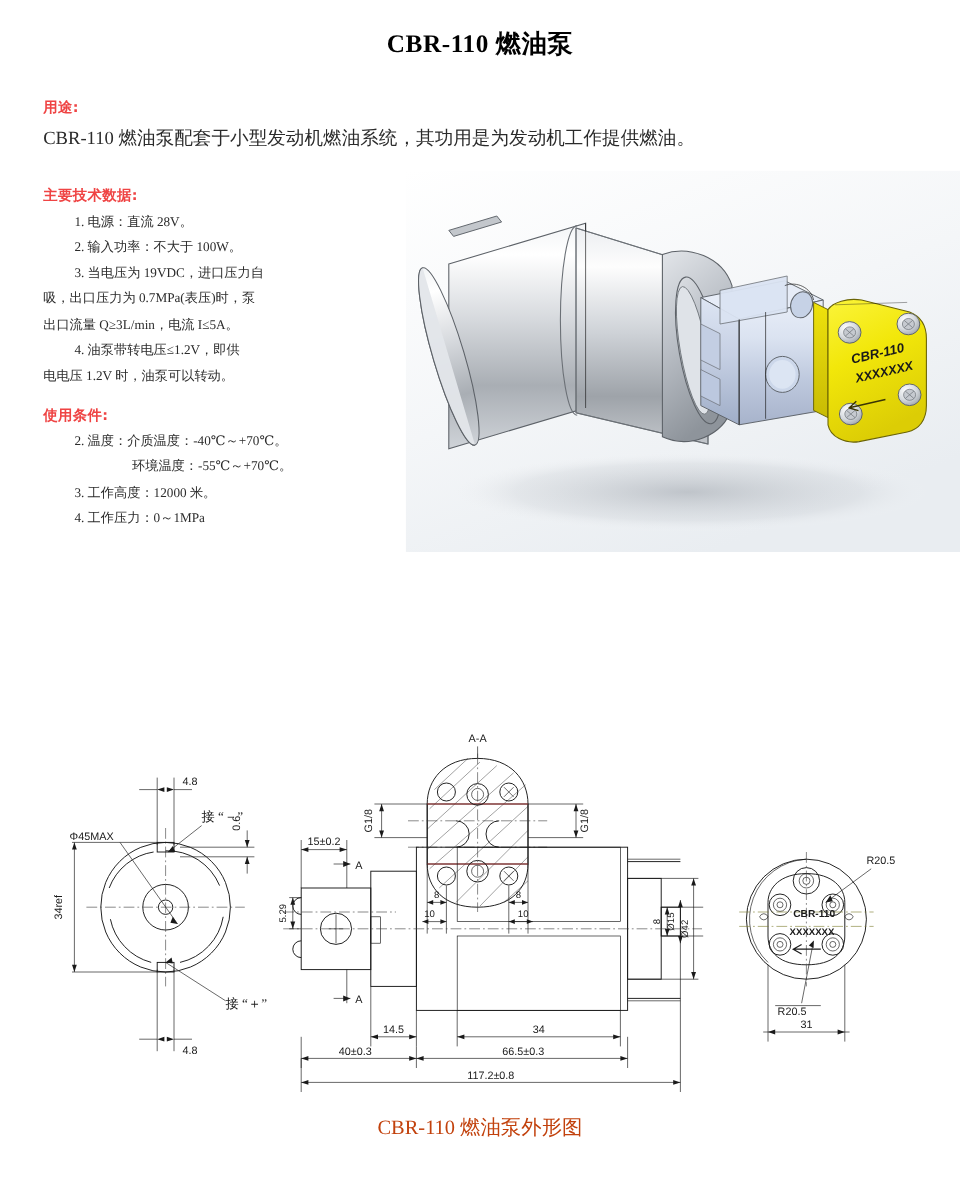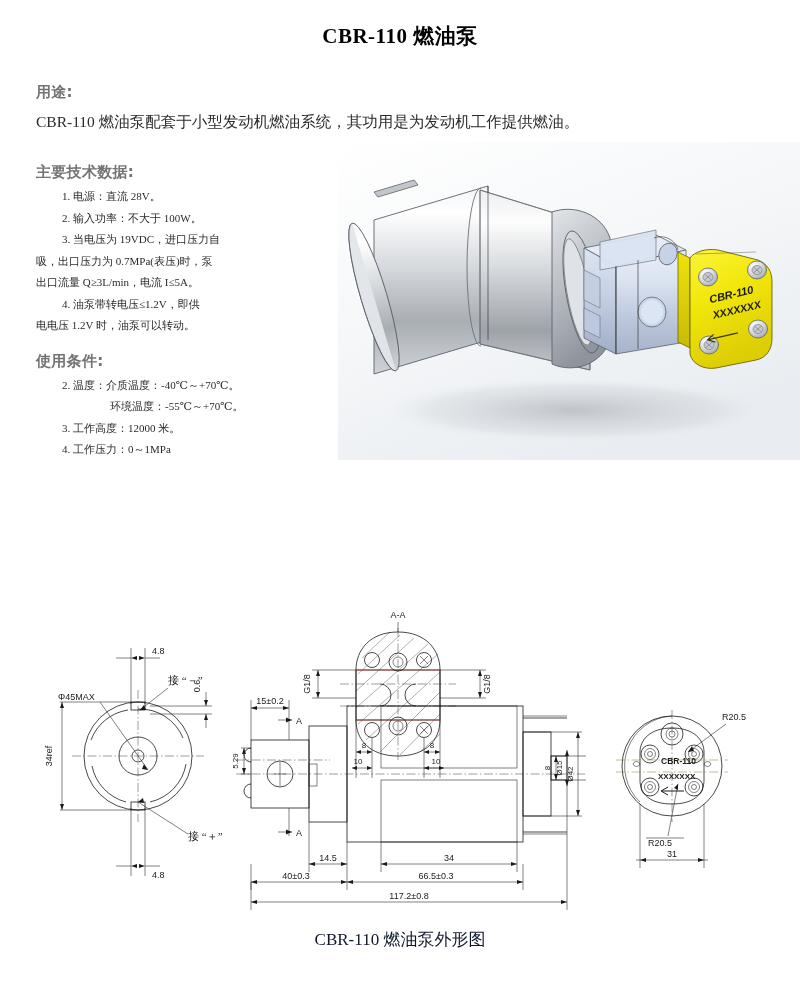--- a/index.html
+++ b/index.html
@@ -36,22 +36,22 @@
     top: 78px;
     left: 36px;
     width: 340px;
     font-size: 15.5px;
     line-height: 1.9;
     color: #2b2b2b;
   }
   .sec-head {
     font-family: "DejaVu Sans", "Liberation Sans", sans-serif;
     font-weight: bold;
-    font-size: 15px;
-    color: #737373;
+    font-size: 12px;
+    color: #ef4444;
     margin-top: 10px;
     letter-spacing: 0.3px;
   }
   .sec-head.first { margin-top: 0; }
   .lead-line {
     font-size: 15.5px;
     white-space: nowrap;
     color: #2b2b2b;
     margin-bottom: 22px;
   }
@@ -84,21 +84,21 @@
   }
   .drawing-wrap svg { display: block; }
 
   .fig-caption {
     position: absolute;
     top: 928px;
     left: 0;
     width: 800px;
     text-align: center;
     font-size: 17px;
-    color: #0f172a;
+    color: #c2410c;
     font-family: "Liberation Serif", "DejaVu Serif", serif;
   }
 
   
   text { font-family: "Liberation Sans", "DejaVu Sans", sans-serif; fill: #1a1a1a; }
   .dim { font-size: 9px; }
   .dim-sm { font-size: 8px; }
   .cjk { font-family: "Liberation Serif", "DejaVu Serif", serif; font-size: 11px; }
   .ln { stroke: #1a1a1a; fill: none; stroke-width: 0.8; }
   .ln-thin { stroke: #1a1a1a; fill: none; stroke-width: 0.55; }

